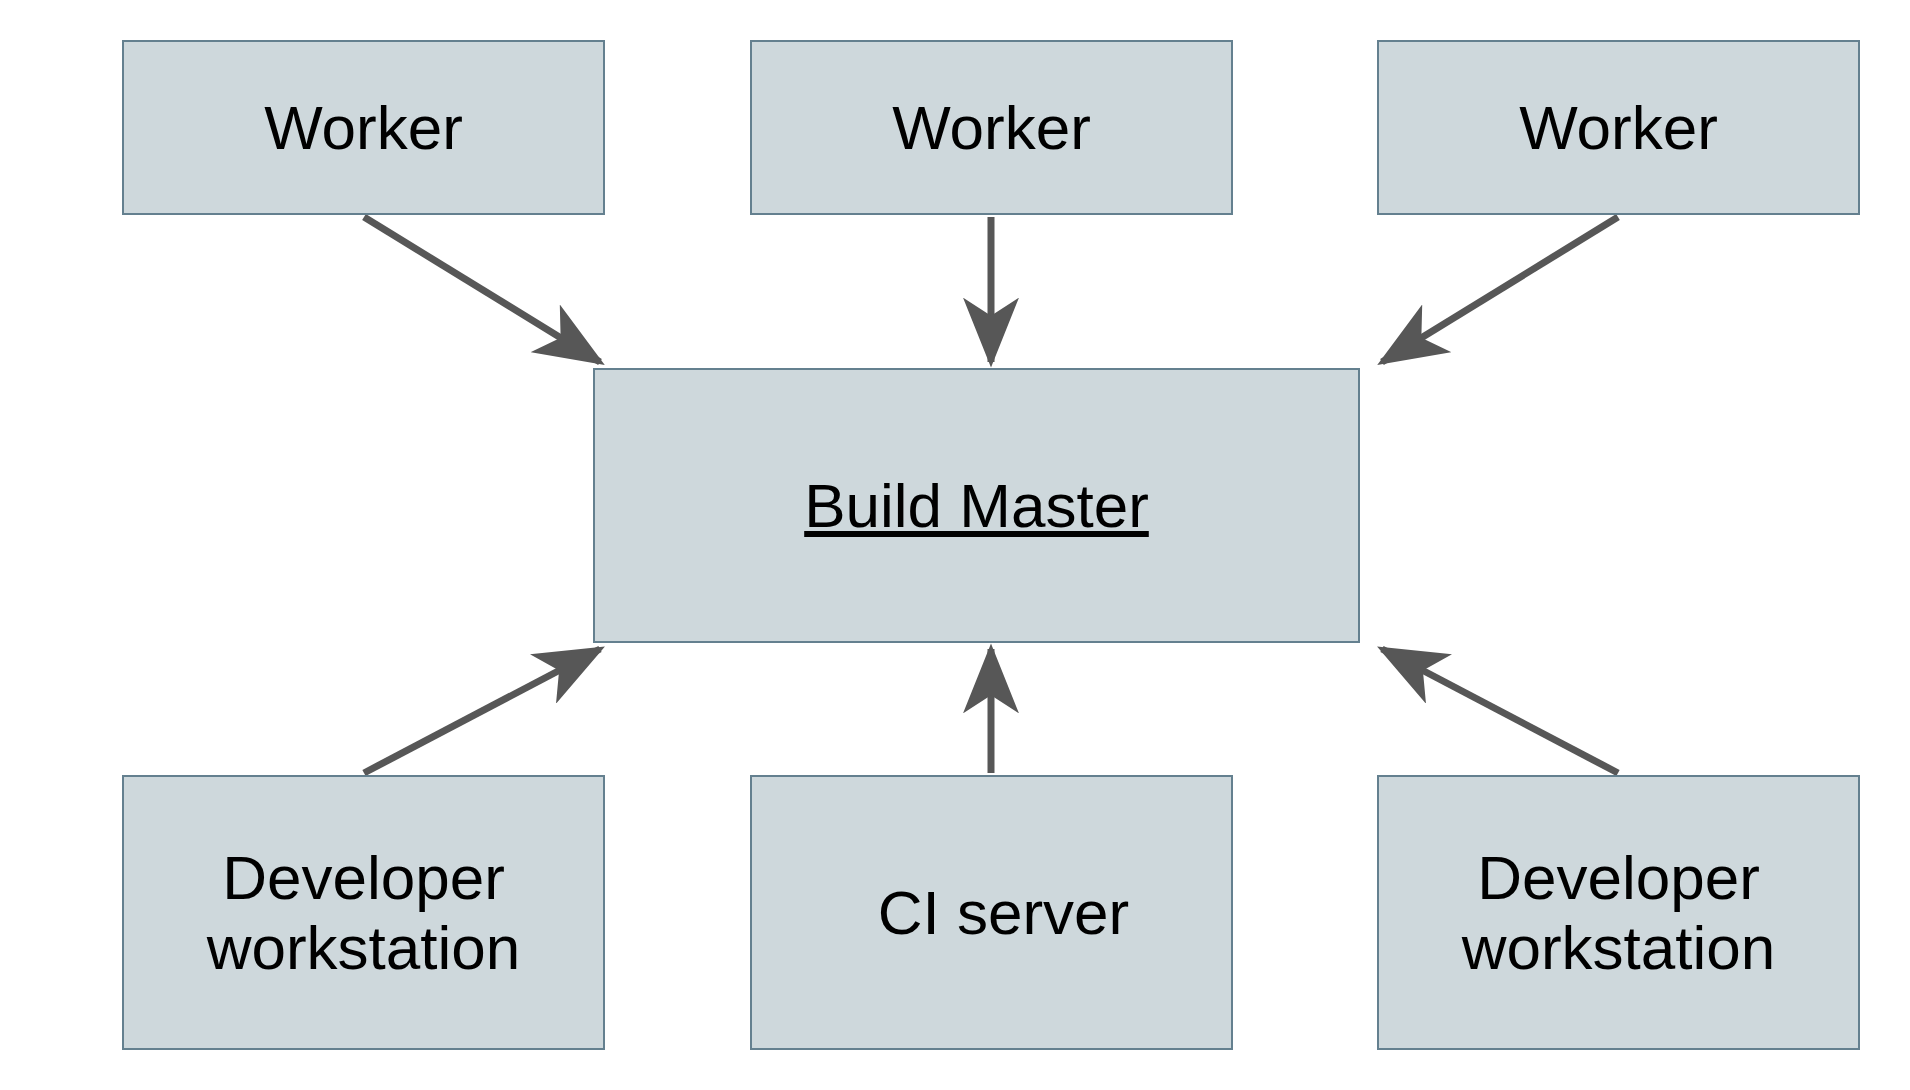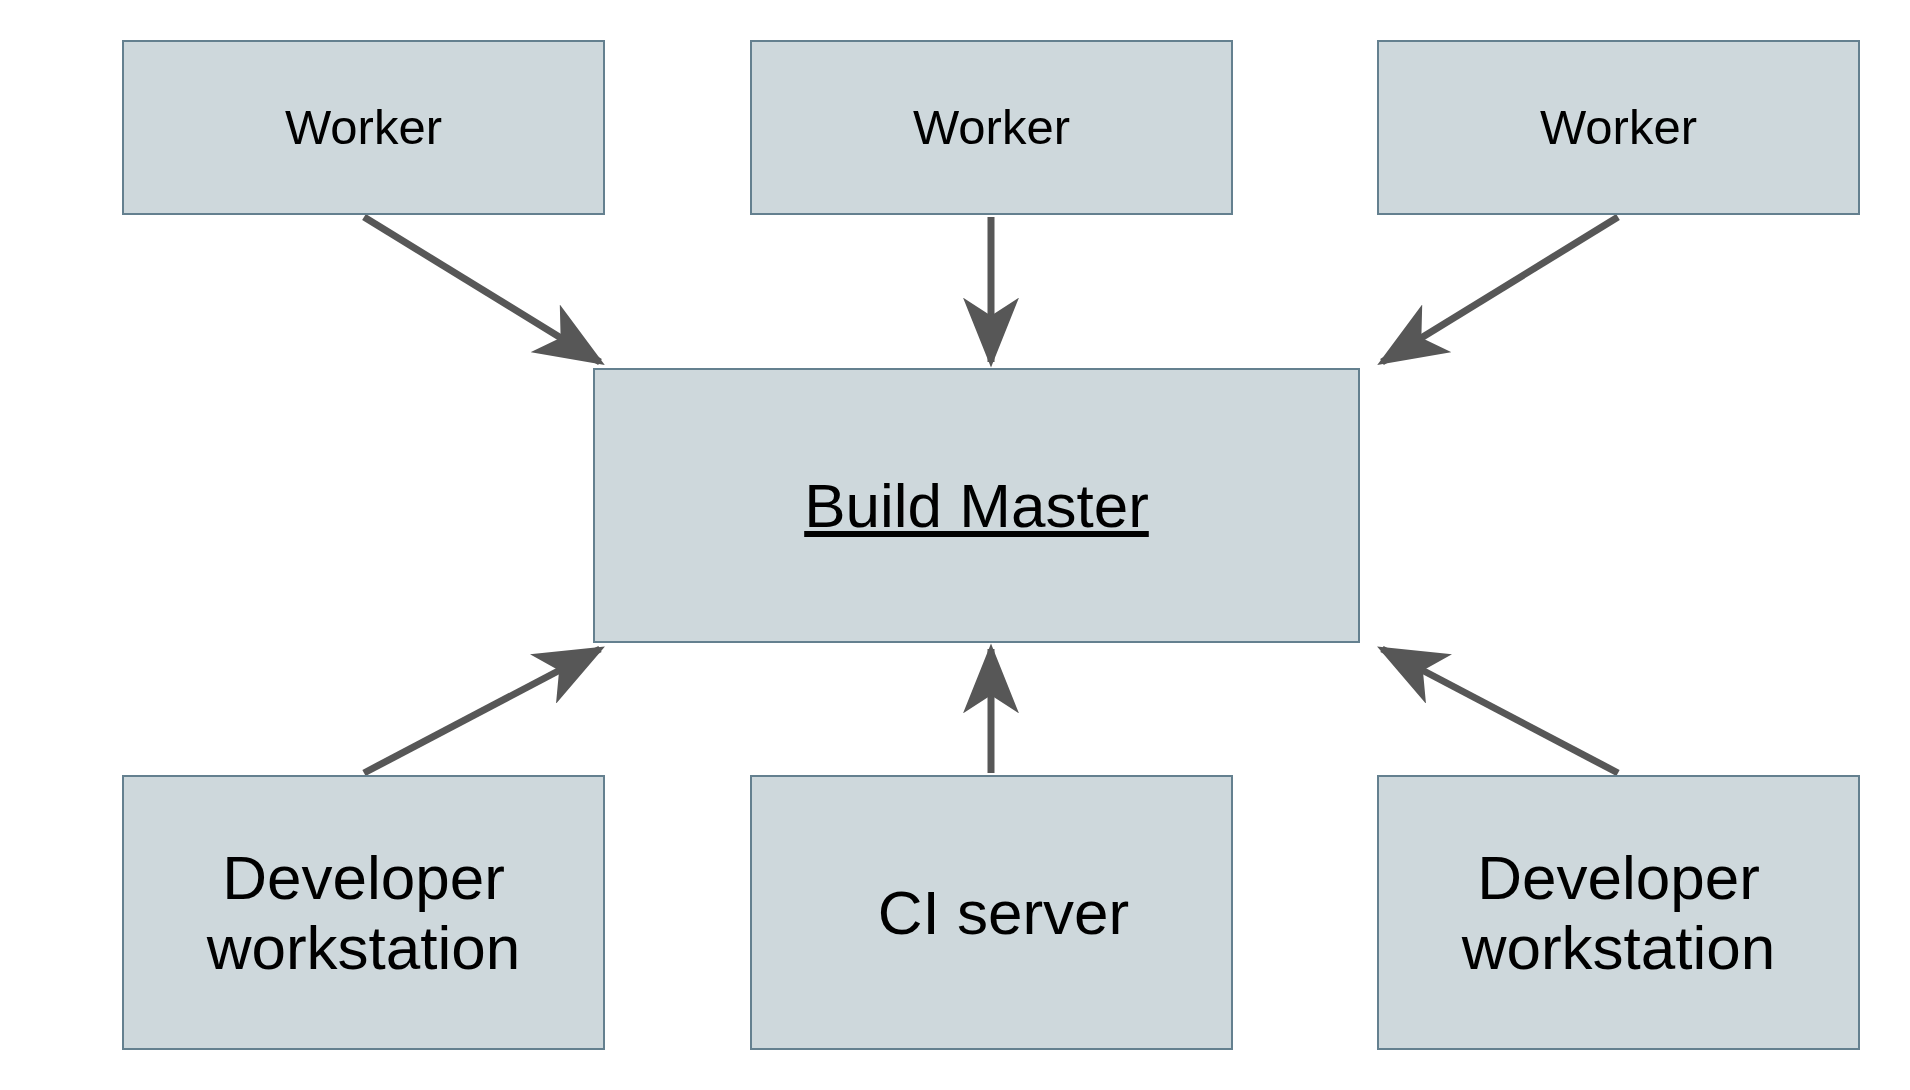--- a/index.html
+++ b/index.html
@@ -41,21 +41,21 @@
     line-height: 1.12;
     white-space: pre-line;
     z-index: 2;
   }
   .node-label {
     display: block;
     width: 100%;
     padding: 0 6px;
     box-sizing: border-box;
   }
-  .worker-node { font-size: 49px; }
+  .worker-node { font-size: 62px; }
   .master-node { font-size: 62px; text-decoration: underline; }
   .leaf-node   { font-size: 62px; }
 </style>
 </head>
 <body>
 
 <div id="canvas" style="background: rgb(255, 255, 255);">
 
   <svg id="edges" viewBox="0 0 1910 1090" width="1910" height="1090" xmlns="http://www.w3.org/2000/svg">
     <defs>

